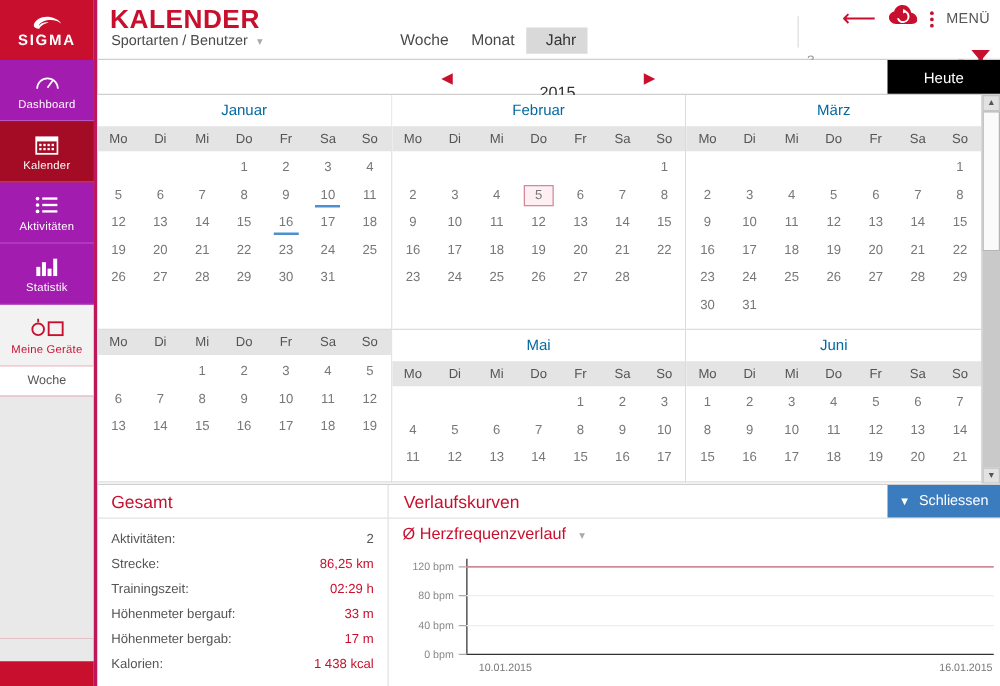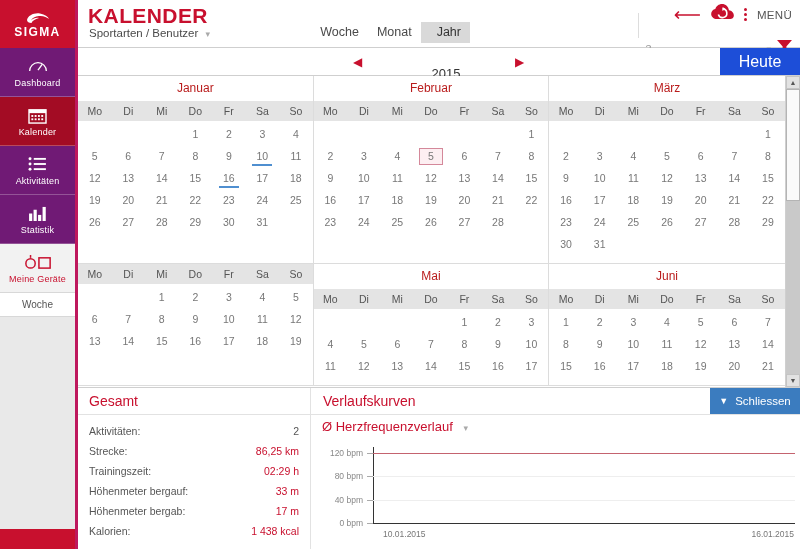--- a/index.html
+++ b/index.html
@@ -24,21 +24,21 @@
   .logo .sigma-word{
     color:#fff; font-size:12px; font-weight:bold; letter-spacing:1.4px;
     font-family:"Liberation Sans", sans-serif; line-height:1;
   }
   .nav{ background:#c8102e; }
   .nav-item{
     height:49px; display:flex; flex-direction:column; align-items:center;
     justify-content:center; color:#fff; cursor:pointer;
     border-bottom:1px solid #d6days;
     border-bottom:1px solid rgba(255,255,255,0.25);
-    background:#701a75;
+    background:#a21caf;
   }
   .nav-item.active{ background:#a30c24; }
   .nav-item .ico{ height:19px; display:flex; align-items:center; justify-content:center; margin-bottom:2px;}
   .nav-item .lbl{ font-size:9px; line-height:10px; letter-spacing:.2px; }
   .nav-item.light{
     background:#f2f2f2; color:#c8102e; border-bottom:1px solid #d8d8d8;
   }
   .nav-user{
     height:24px; background:#fff; display:flex; align-items:center; justify-content:center;
     color:#555; font-size:10px; border-bottom:1px solid #d8d8d8;
@@ -92,39 +92,39 @@
   .yearbar .nav-left, .yearbar .nav-right{
     position:absolute; top:8px; color:#c8102e; font-size:12px; cursor:pointer; line-height:12px;
   }
   .yearbar .nav-left{ left:275px; }
   .yearbar .nav-right{ left:437px; }
   .yearbar .year{
     position:absolute; left:328px; top:18px; width:80px; text-align:center;
     font-size:13px; color:#333;
   }
   .today-btn{
-    position:absolute; right:0; top:0; width:80px; height:27px;
-    background:#1d4ed8; color:#fff; font-size:16px;
+    position:absolute; right:0; top:0; width:90px; height:27px;
+    background:#000000; color:#fff; font-size:12px;
     display:flex; align-items:center; justify-content:center; cursor:pointer;
   }
 
   
   .calwrap{
     position:absolute; left:78px; top:76px; width:722px; height:311px;
     background:#fff; overflow:hidden;
   }
   .calscroll{ position:absolute; left:0; top:0; width:707px; height:311px; }
   .qrow{ display:flex; width:707px; }
   .month{
     width:235.6px; border-right:1px solid #dcdcdc; border-bottom:1px solid #dcdcdc;
     background:#fff;
   }
   .month:last-child{ border-right:none; }
   .mname{
-    text-align:center; color:#b91c1c; font-size:12px; padding:5px 0 6px;
+    text-align:center; color:#0369a1; font-size:12px; padding:5px 0 6px;
     background:#fff;
   }
   .dowrow{ display:flex; background:#e4e4e4; }
   .dowrow div{
     flex:1; text-align:center; font-size:10.5px; color:#555; padding:4px 0 4px;
   }
   .daygrid{ padding:4px 0 6px; }
   .wk{ display:flex; }
   .wk .d{
     flex:1; text-align:center; font-size:10.5px; color:#777; height:22px;

